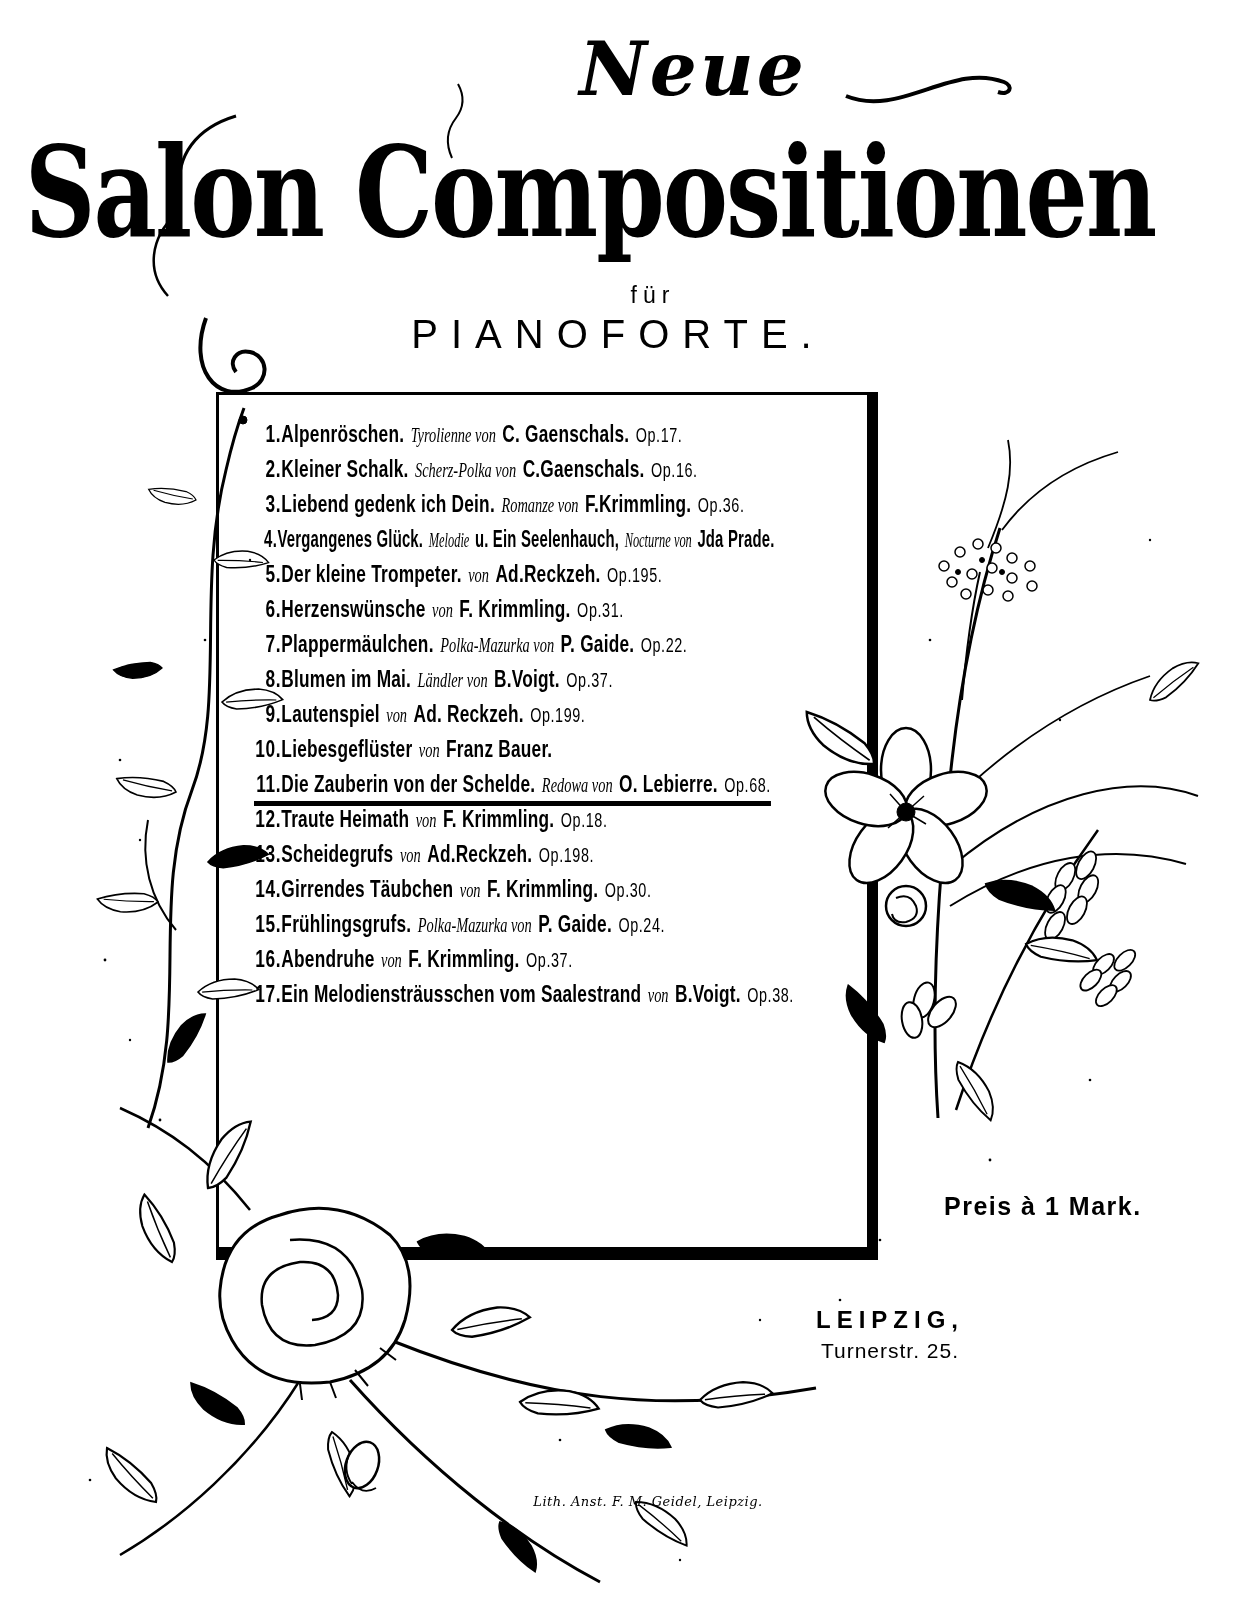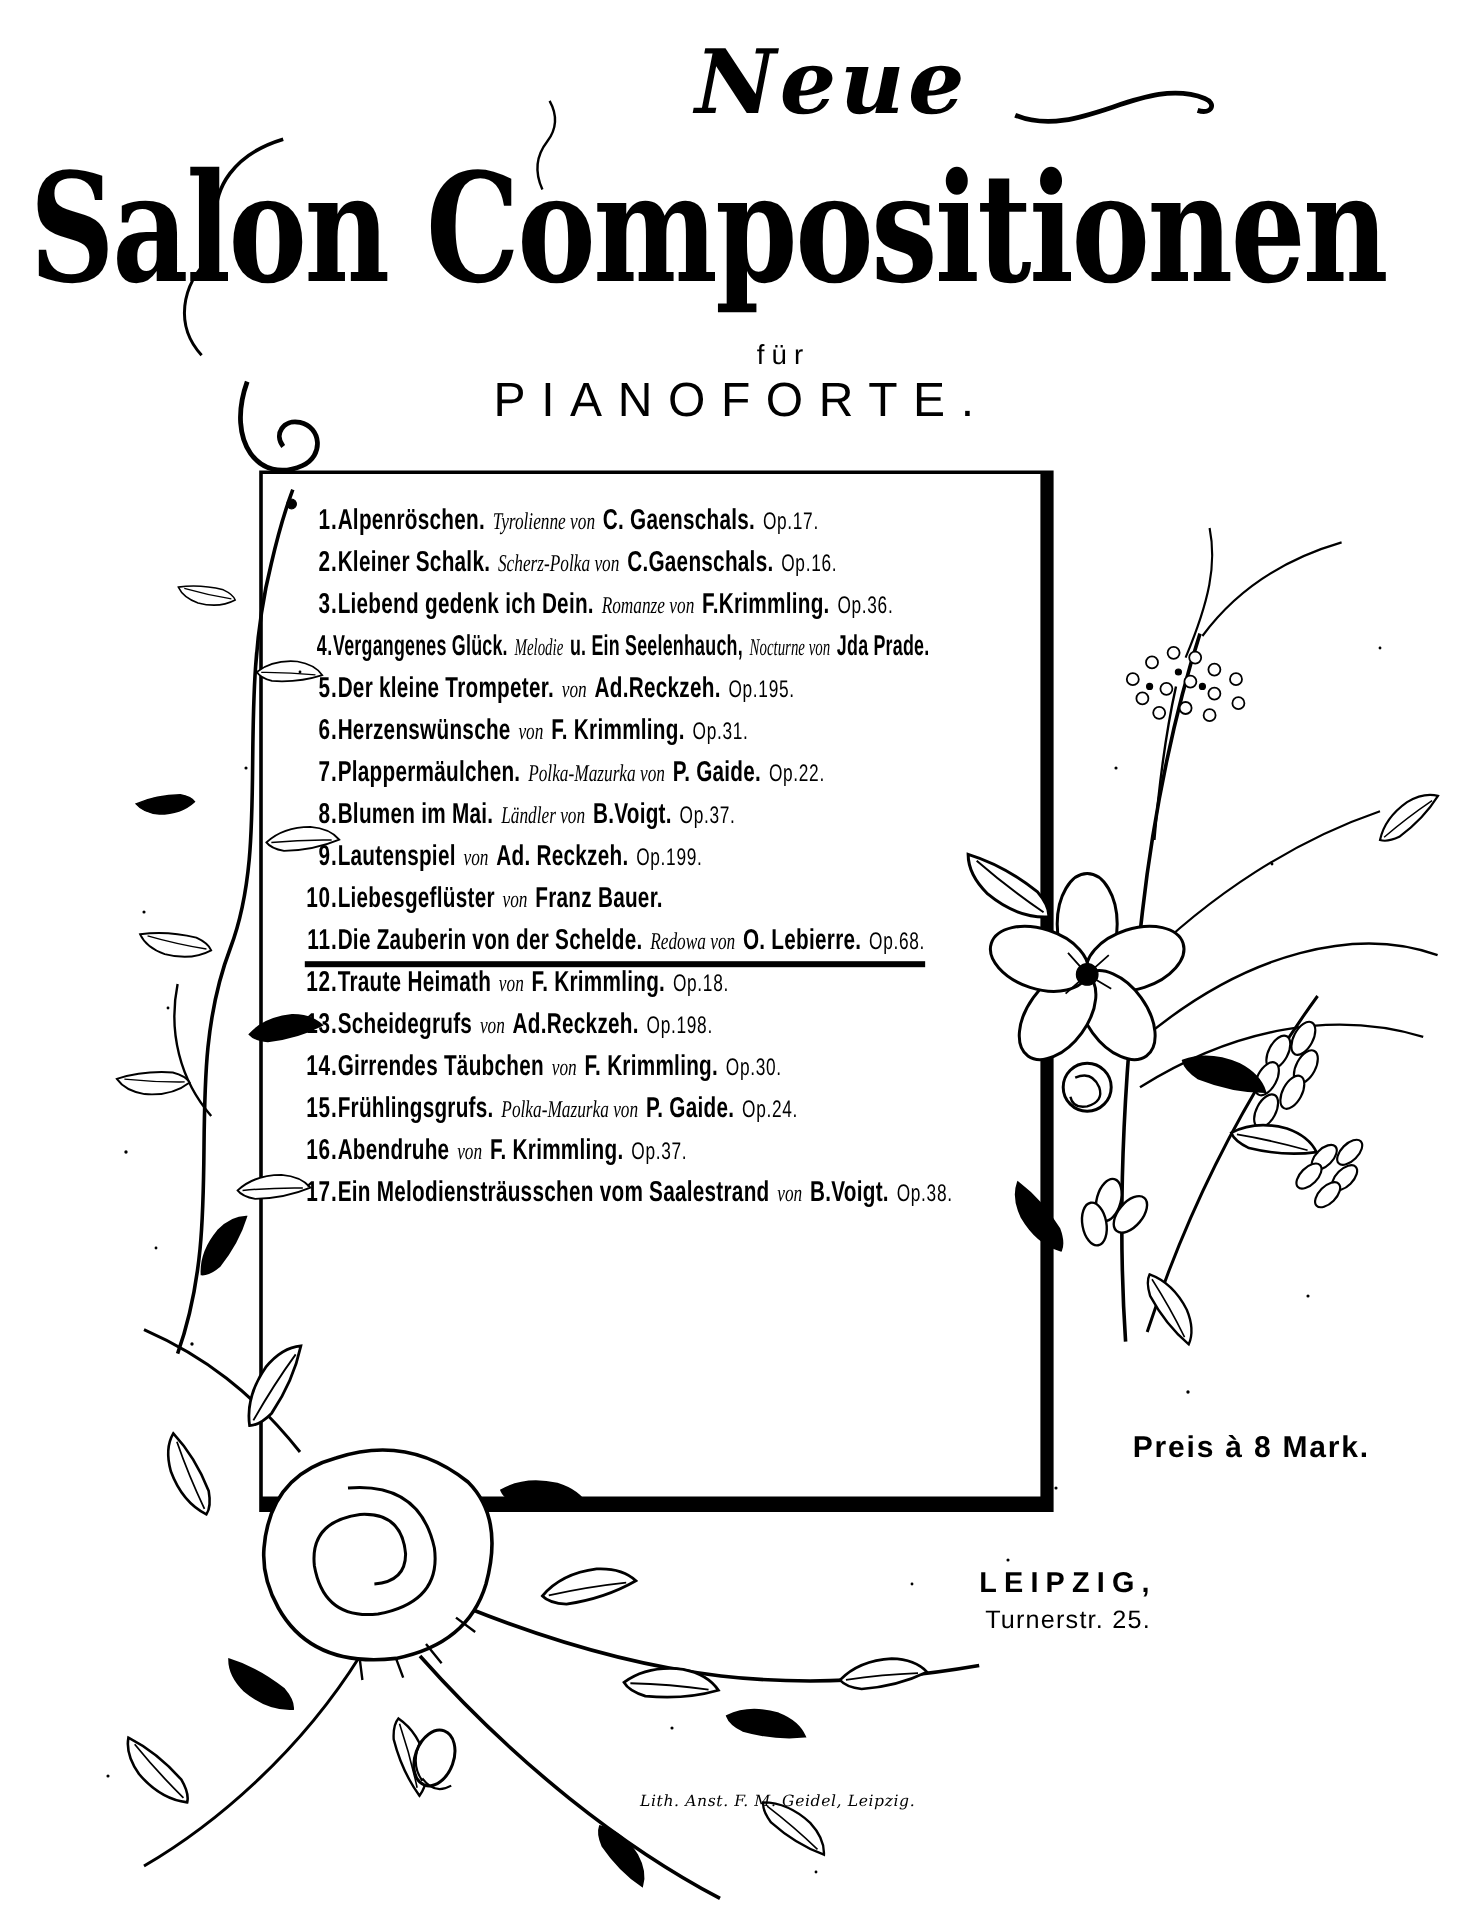--- a/index.html
+++ b/index.html
@@ -214,21 +214,21 @@
       <li class="piece-row"><span class="num">10.</span><span class="pt1">Liebesgeflüster</span><span class="pg1">von</span><span class="pn">Franz Bauer.</span></li>
       <li class="piece-row featured"><span class="num">11.</span><span class="pt1">Die Zauberin von der Schelde.</span><span class="pg1">Redowa von</span><span class="pn">O. Lebierre.</span><span class="po">Op.68.</span></li>
       <li class="piece-row"><span class="num">12.</span><span class="pt1">Traute Heimath</span><span class="pg1">von</span><span class="pn">F. Krimmling.</span><span class="po">Op.18.</span></li>
       <li class="piece-row"><span class="num">13.</span><span class="pt1">Scheidegrufs</span><span class="pg1">von</span><span class="pn">Ad.Reckzeh.</span><span class="po">Op.198.</span></li>
       <li class="piece-row"><span class="num">14.</span><span class="pt1">Girrendes Täubchen</span><span class="pg1">von</span><span class="pn">F. Krimmling.</span><span class="po">Op.30.</span></li>
       <li class="piece-row"><span class="num">15.</span><span class="pt1">Frühlingsgrufs.</span><span class="pg1">Polka-Mazurka von</span><span class="pn">P. Gaide.</span><span class="po">Op.24.</span></li>
       <li class="piece-row"><span class="num">16.</span><span class="pt1">Abendruhe</span><span class="pg1">von</span><span class="pn">F. Krimmling.</span><span class="po">Op.37.</span></li>
       <li class="piece-row"><span class="num">17.</span><span class="pt1">Ein Melodiensträusschen vom Saalestrand</span><span class="pg1">von</span><span class="pn">B.Voigt.</span><span class="po">Op.38.</span></li>
     </ol>
 
-  <div class="price">Preis à 8 Mark.</div>
+  <div class="price">Preis à 1 Mark.</div>
 
   <div class="publisher">
     <div class="pub-city">LEIPZIG,</div>
     <div class="pub-addr">Turnerstr. 25.</div>
   </div>
 
   <div class="printer">Lith. Anst. F. M. Geidel, Leipzig.</div>
 </div>
 
 </body></html>

